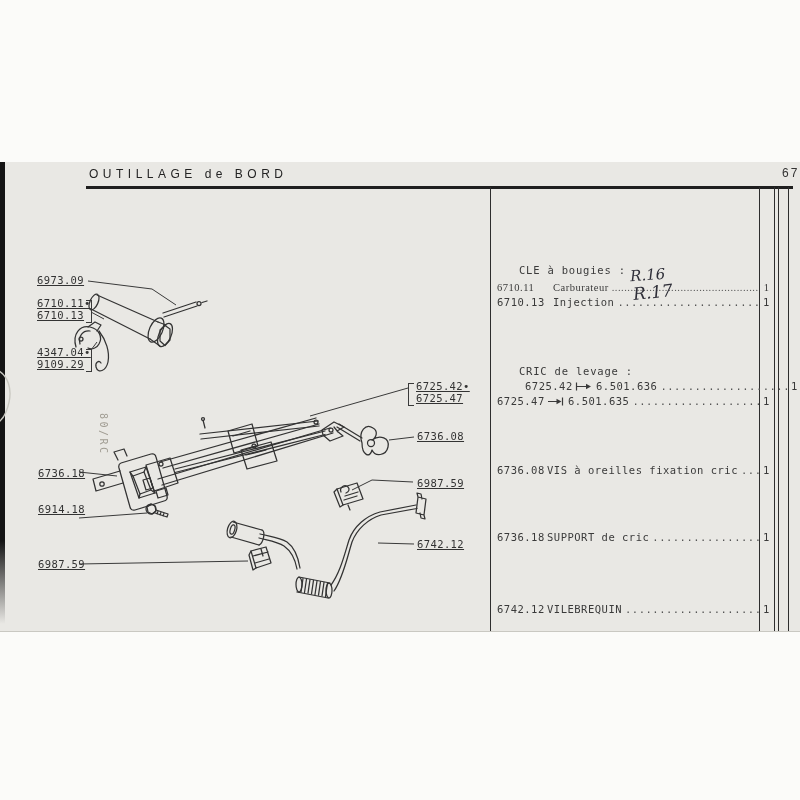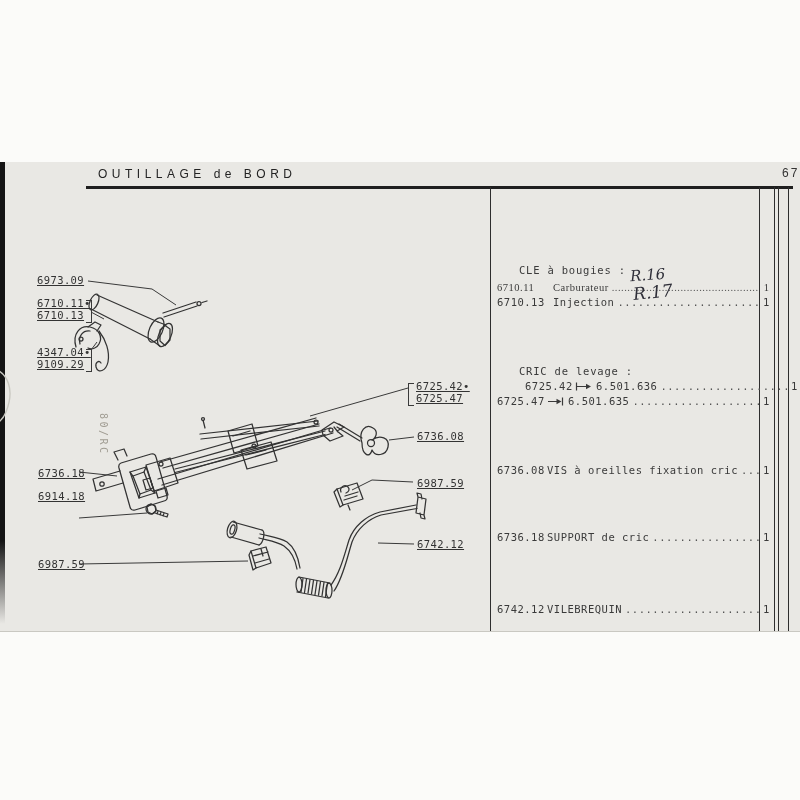--- a/index.html
+++ b/index.html
@@ -4,21 +4,21 @@
 <style>
   html,body{margin:0;padding:0;}
   body{width:800px;height:800px;position:relative;overflow:hidden;
        background:#fbfbf9;font-family:"DejaVu Sans Mono",monospace;}
   .page{position:absolute;left:0;top:162px;width:800px;height:469px;
         background:#e9e8e4;border-bottom:1px solid #c9c8c2;}
   .scan-edge{position:absolute;left:0;top:162px;width:5px;height:462px;
         background:linear-gradient(#141414 82%,rgba(20,20,20,0));}
   .hrule{position:absolute;left:86px;top:186px;width:707px;height:2.5px;background:#1f1f1f;}
   .vline{position:absolute;top:187px;height:444px;width:1.3px;background:#2e2e2e;}
-  .title{position:absolute;left:98px;top:167px;font-family:"Liberation Sans",sans-serif;
+  .title{position:absolute;left:89px;top:167px;font-family:"Liberation Sans",sans-serif;
         font-size:12px;letter-spacing:4.5px;color:#232323;white-space:nowrap;}
   .pagenum{position:absolute;left:782px;top:166px;font-family:"Liberation Sans",sans-serif;
         font-size:12px;letter-spacing:2px;color:#333;white-space:nowrap;}
   .lbl{position:absolute;font-size:10.5px;letter-spacing:.4px;color:#33333
 3;white-space:nowrap;}
   .lbl{color:#333;text-decoration:underline;}
   .bracket-r{position:absolute;width:5px;height:21px;
         border-top:1.2px solid #3a3a3a;border-right:1.2px solid #3a3a3a;border-bottom:1.2px solid #3a3a3a;}
   .bracket-l{position:absolute;width:5px;height:21px;
         border-top:1.2px solid #3a3a3a;border-left:1.2px solid #3a3a3a;border-bottom:1.2px solid #3a3a3a;}
@@ -169,21 +169,21 @@
 </svg>
 
 <div class="lbl" style="left:37px;top:274px;">6973.09</div>
 <div class="lbl" style="left:37px;top:297px;">6710.11•</div>
 <div class="lbl" style="left:37px;top:309px;">6710.13</div>
 <div class="bracket-r" style="left:86px;top:300px;"></div>
 <div class="lbl" style="left:37px;top:346px;">4347.04•</div>
 <div class="lbl" style="left:37px;top:358px;">9109.29</div>
 <div class="bracket-r" style="left:86px;top:349px;"></div>
 <div class="lbl" style="left:38px;top:467px;">6736.18</div>
-<div class="lbl" style="left:38px;top:490px;">6914.18</div>
+<div class="lbl" style="left:38px;top:503px;">6914.18</div>
 <div class="lbl" style="left:38px;top:558px;">6987.59</div>
 <div class="bracket-l" style="left:408px;top:383px;"></div>
 <div class="lbl" style="left:416px;top:380px;">6725.42•</div>
 <div class="lbl" style="left:416px;top:392px;">6725.47</div>
 <div class="lbl" style="left:417px;top:430px;">6736.08</div>
 <div class="lbl" style="left:417px;top:477px;">6987.59</div>
 <div class="lbl" style="left:417px;top:538px;">6742.12</div>
 
 <div class="heading" style="top:264px;">CLE à bougies :</div>
 

